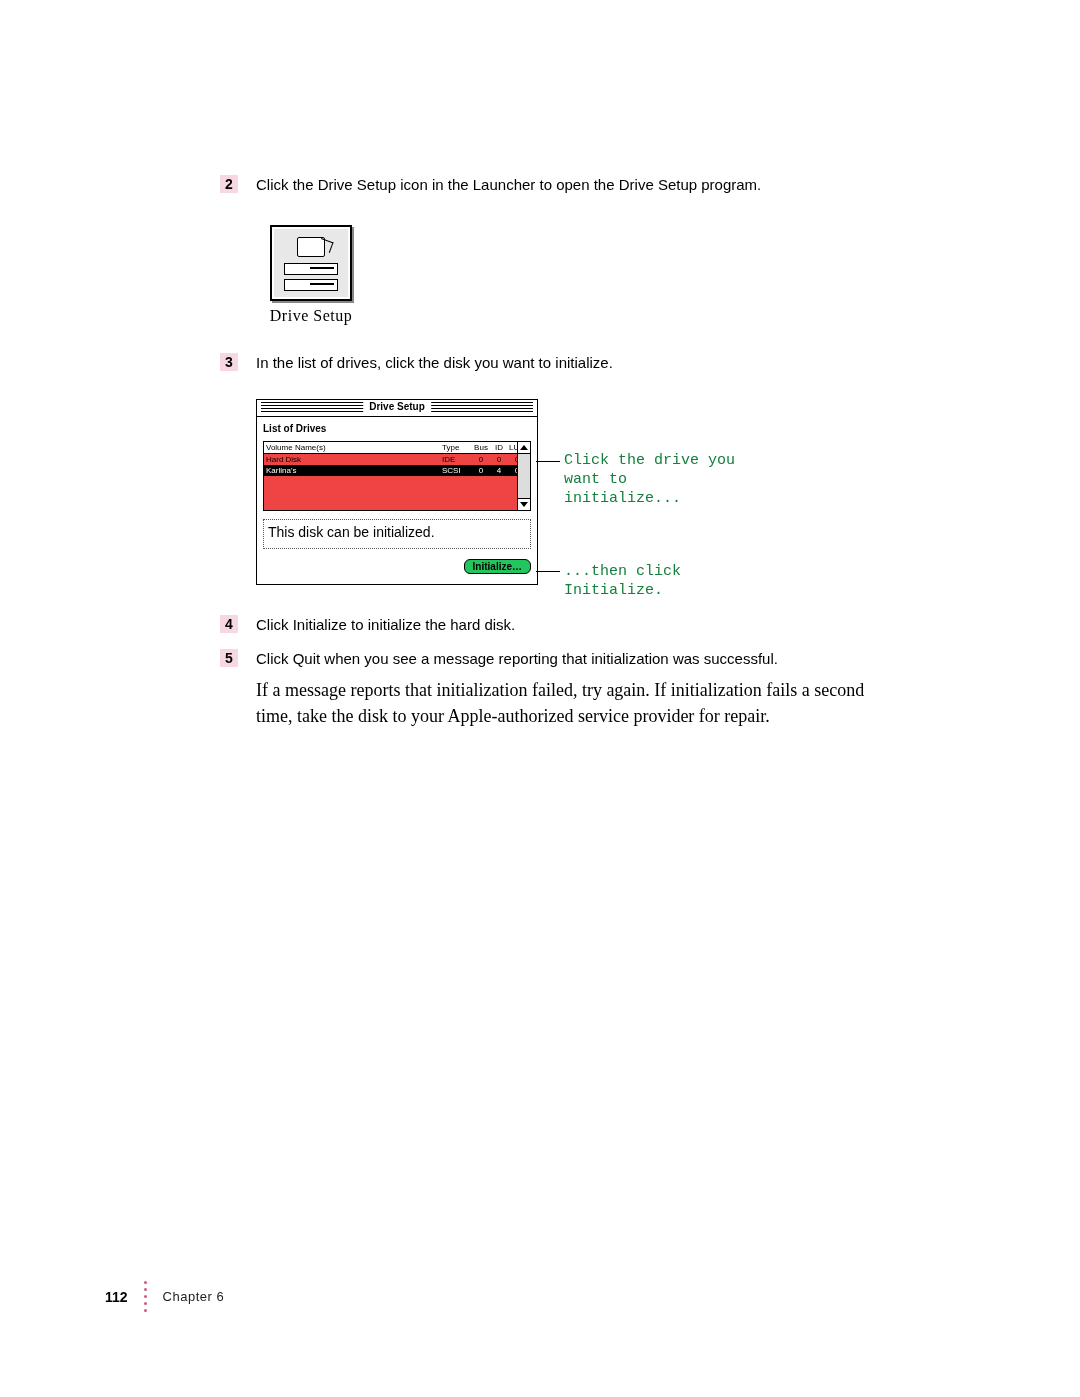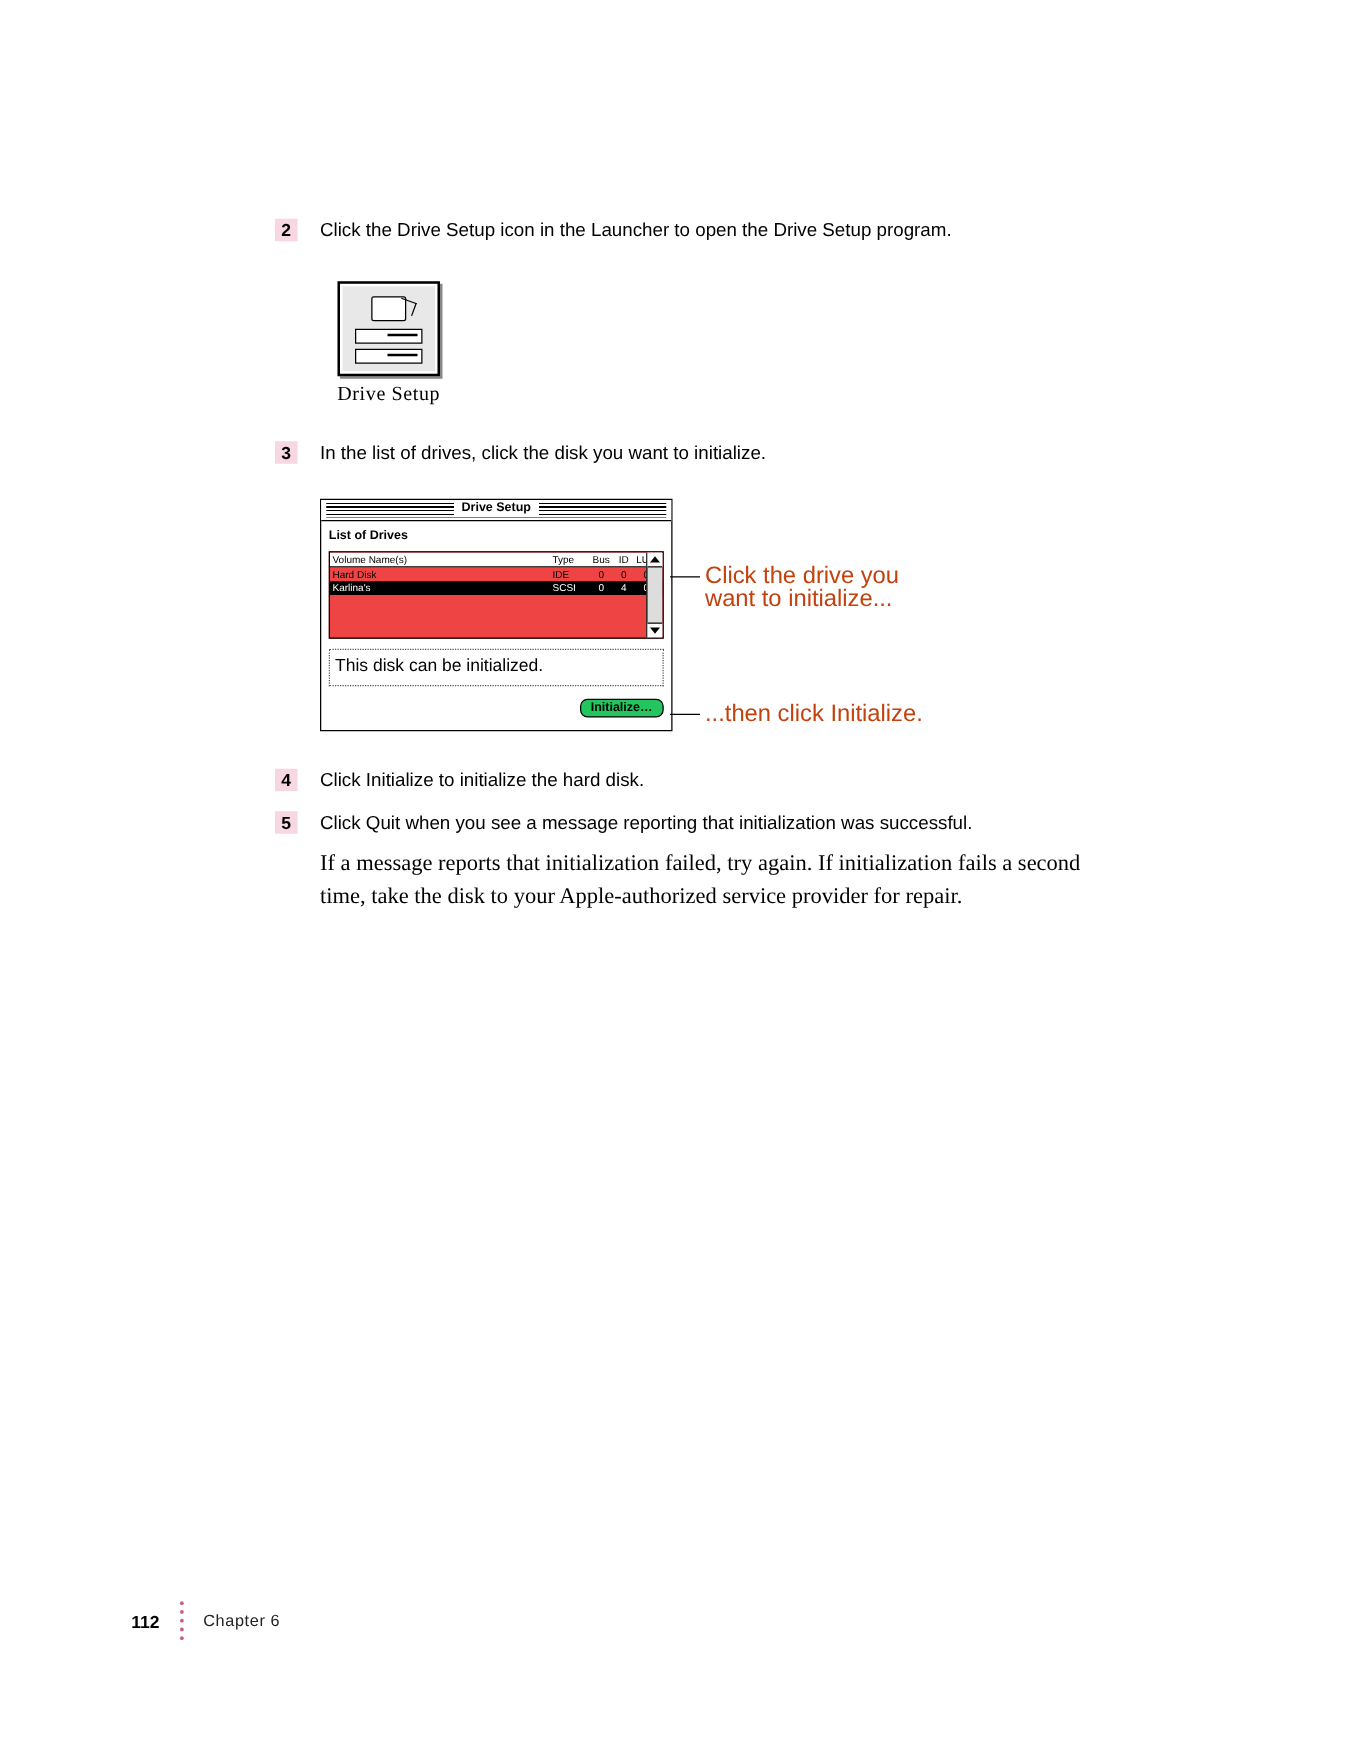--- a/index.html
+++ b/index.html
@@ -232,24 +232,24 @@
     border: 1px solid #000;
     border-radius: 6px;
     padding: 1px 8px;
     font-size: 10px;
     font-weight: bold;
     background: #22c55e;
   }
   
   .callout {
     position: absolute;
-    font-family: Liberation Sans, sans-serif;
-    font-size: 19px;
+    font-family: Liberation Mono, monospace;
+    font-size: 15px;
     line-height: 19px;
-    color: #c2410c;
+    color: #15803d;
   }
   .callout-line {
     position: absolute;
     height: 1px;
     background: #000;
   }
   
   .para {
     font-family: Georgia, "Times New Roman", serif;
     font-size: 18px;

